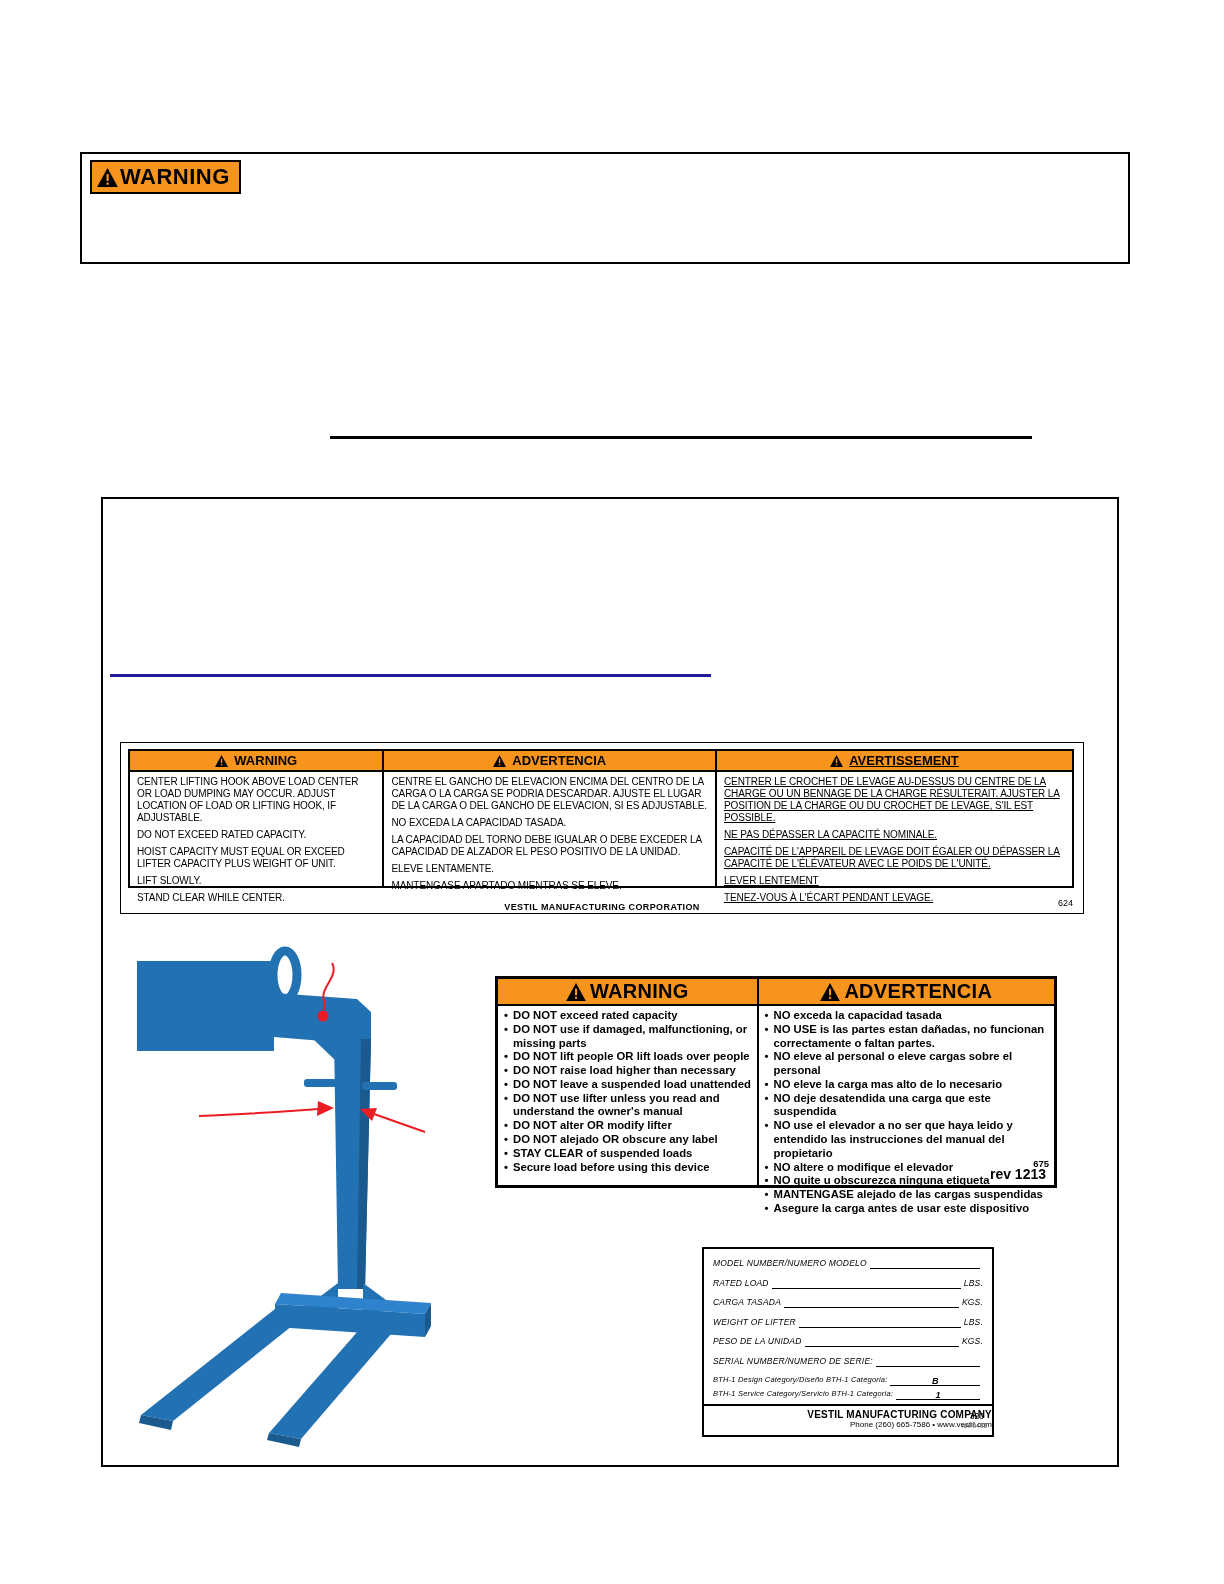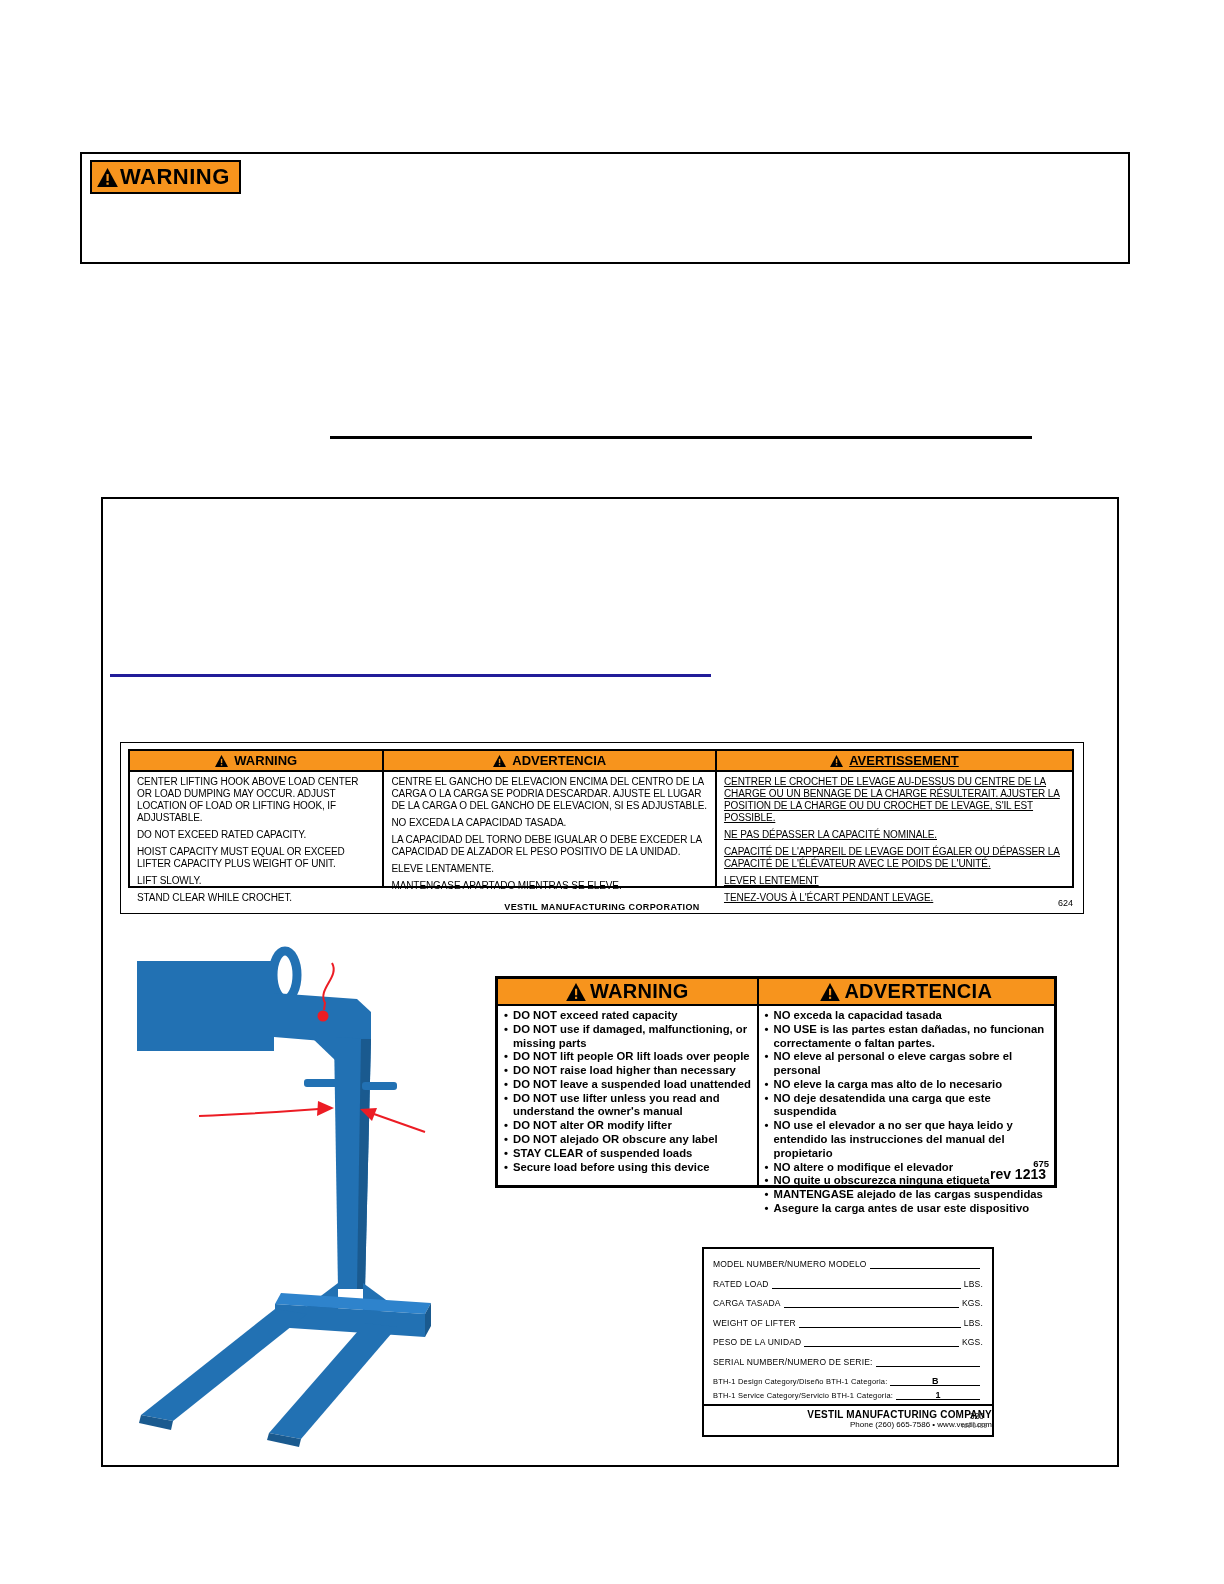--- a/index.html
+++ b/index.html
@@ -46,21 +46,21 @@
   .bi-body{display:flex;position:relative;height:179px;}
   .bi-list{box-sizing:border-box;padding:3px 3px 2px 4px;font-size:11.3px;line-height:1.22;font-weight:bold;}
   .bi-list .bi-item{position:relative;padding-left:11px;}
   .bi-list .bi-item::before{content:"\2022";position:absolute;left:2px;}
   .pn-675{position:absolute;right:5px;bottom:16px;font-weight:bold;font-size:9.5px;}
   .rev-1213{position:absolute;right:8px;bottom:3px;font-weight:bold;font-size:14px;text-align:center;}
 
   
   .model-label{position:absolute;left:599px;top:748px;width:288px;height:186px;border:2px solid #000;background:#fff;}
   .m-rows{position:absolute;left:9px;right:9px;top:9px;}
-  .m-row{display:flex;align-items:flex-end;font-size:8.5px;letter-spacing:.2px;margin-bottom:8.5px;}
+  .m-row{display:flex;font-size:8.5px;letter-spacing:.2px;margin-bottom:8.5px;font-style:italic;}
   .m-row.small{font-size:7.5px;margin-bottom:2.5px;}
   .m-label{white-space:nowrap;}
   .m-fill{flex:1;border-bottom:1px solid #000;margin:0 3px;height:10px;position:relative;}
   .m-value{position:absolute;width:100%;text-align:center;bottom:-1px;font-weight:bold;font-size:9px;}
   .m-suffix{white-space:nowrap;}
   .m-footer{position:absolute;left:0;right:0;bottom:0;height:31px;border-top:2px solid #000;text-align:right;padding-top:3px;box-sizing:border-box;padding-left:24px;}
   .mf-co{font-weight:bold;font-size:10px;letter-spacing:.2px;}
   .mf-ph{font-size:8px;}
   .mf-pn{position:absolute;right:8px;top:5px;font-size:8.5px;}
   .mf-rev{position:absolute;right:5px;top:16px;font-size:6.5px;color:#555;}
@@ -96,21 +96,21 @@
               <rect x="10.8" y="7" width="2.6" height="8" fill="var(--orange)"></rect>
               <rect x="10.8" y="16.8" width="2.6" height="2.6" fill="var(--orange)"></rect>
             </svg>
             <span>WARNING</span>
           </div>
           <div class="tri-body">
               <p>CENTER LIFTING HOOK ABOVE LOAD CENTER OR LOAD DUMPING MAY OCCUR. ADJUST LOCATION OF LOAD OR LIFTING HOOK, IF ADJUSTABLE.</p>
               <p>DO NOT EXCEED RATED CAPACITY.</p>
               <p>HOIST CAPACITY MUST EQUAL OR EXCEED LIFTER CAPACITY PLUS WEIGHT OF UNIT.</p>
               <p>LIFT SLOWLY.</p>
-              <p>STAND CLEAR WHILE CROCHET.</p>
+              <p>STAND CLEAR WHILE CENTER.</p>
             </div>
         </div>
         <div class="tri-col tc2">
           <div class="tri-head">
             <svg class="tri-svg" width="13" height="12" viewBox="0 0 24 22">
               <path d="M12 0 L24 22 H0 Z" fill="#000"></path>
               <rect x="10.8" y="7" width="2.6" height="8" fill="var(--orange)"></rect>
               <rect x="10.8" y="16.8" width="2.6" height="2.6" fill="var(--orange)"></rect>
             </svg>
             <span>ADVERTENCIA</span>

